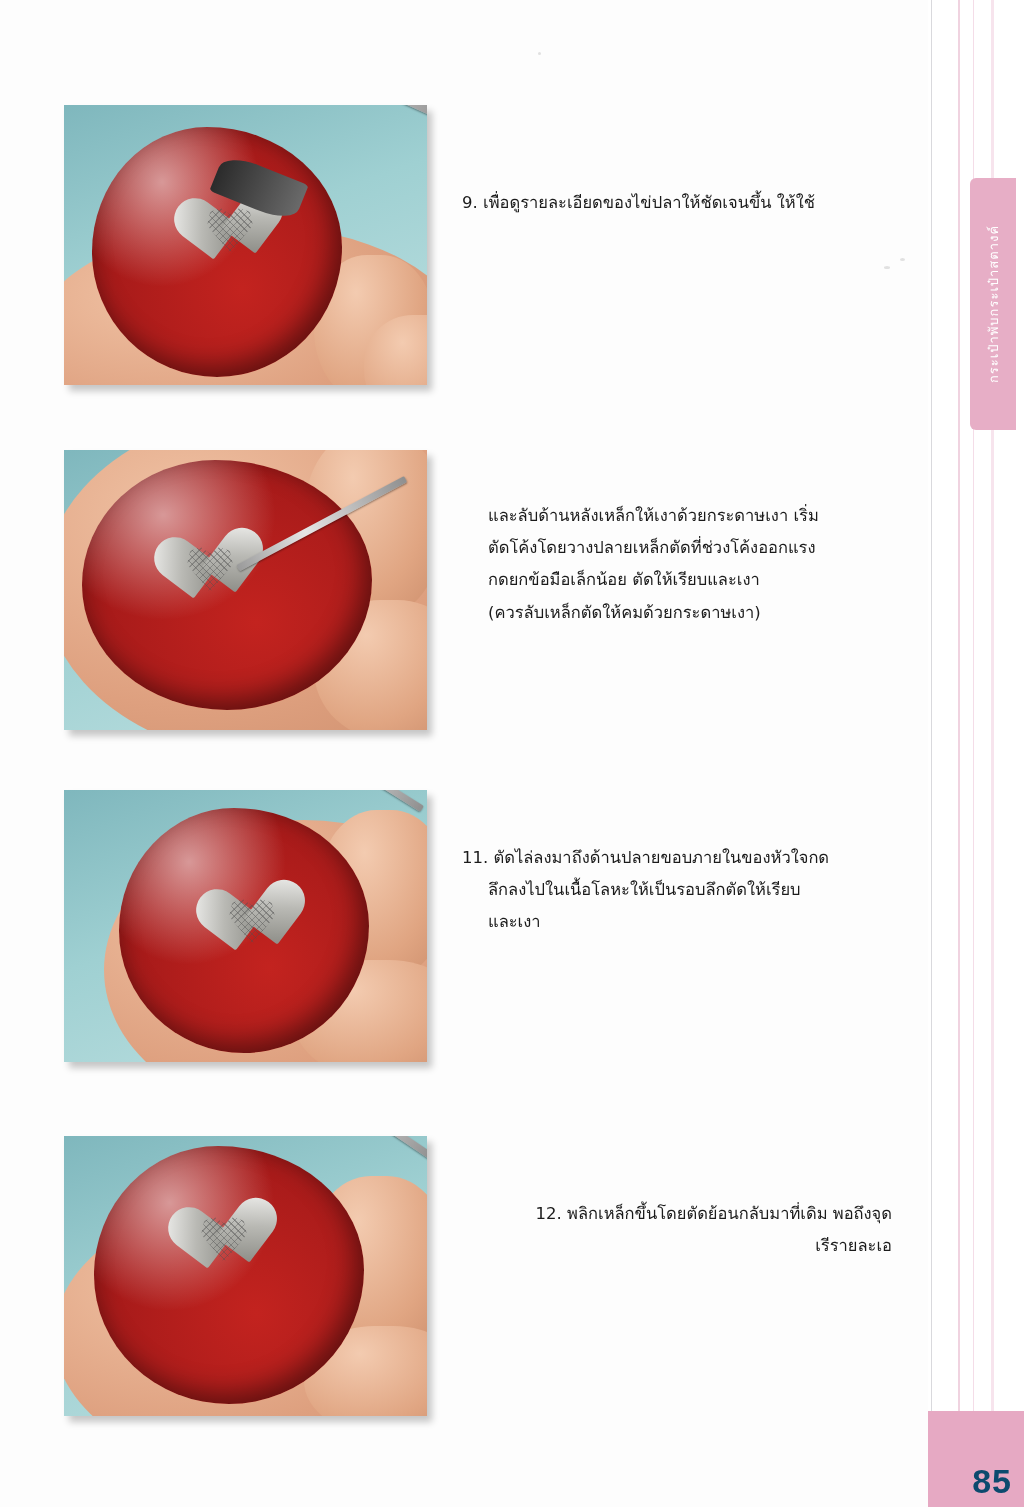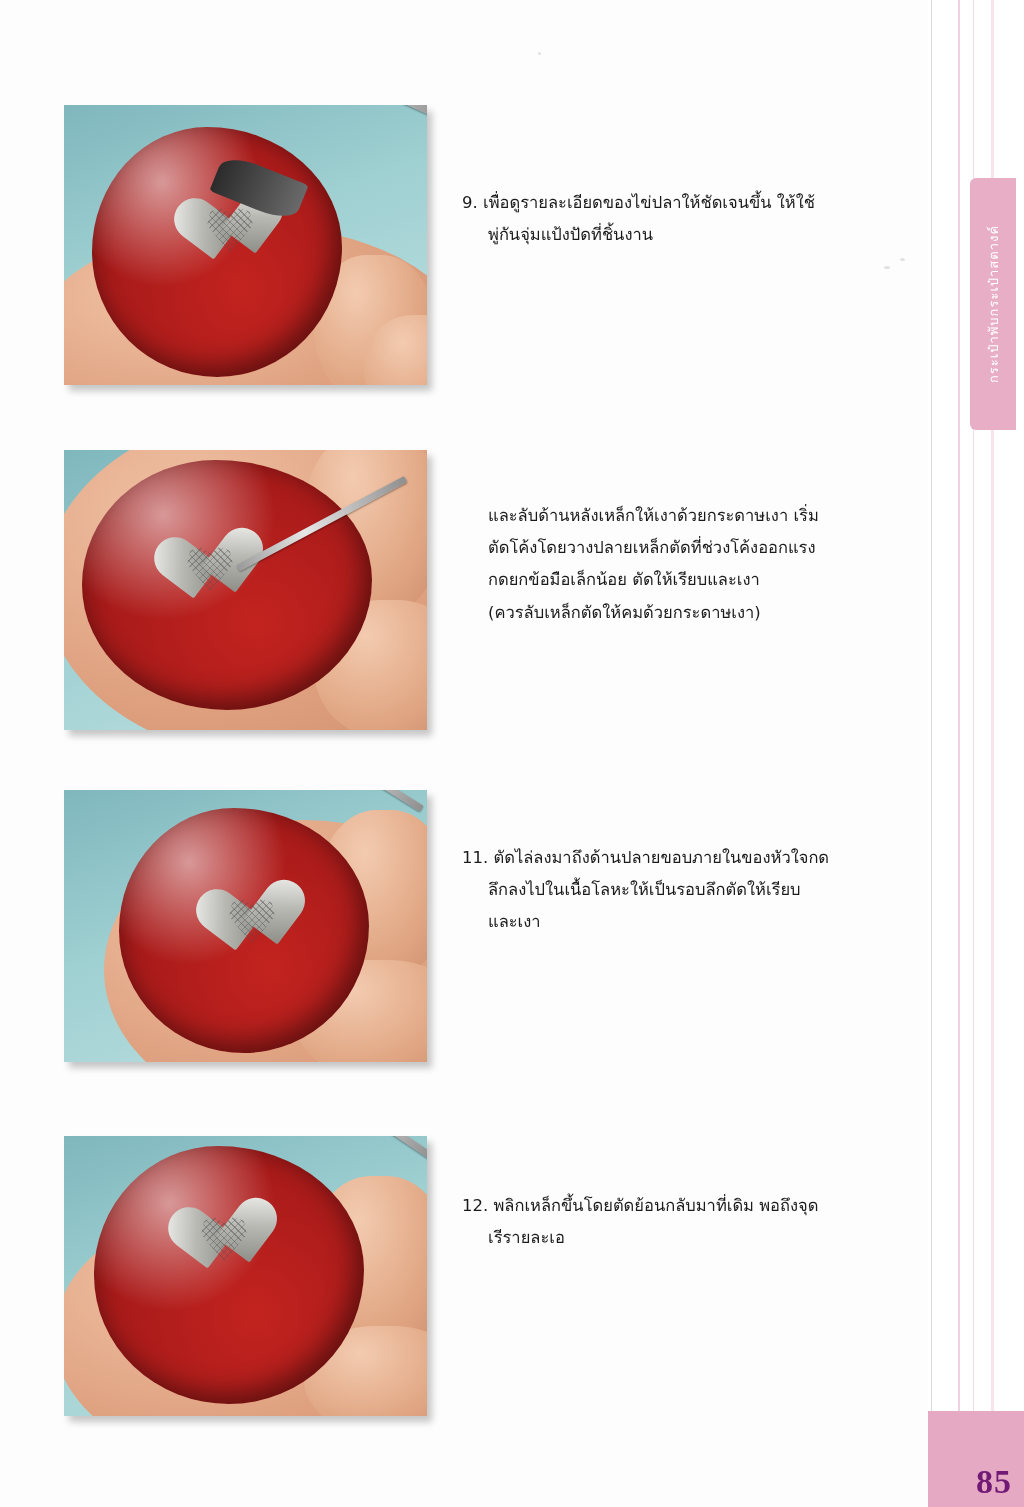--- a/index.html
+++ b/index.html
@@ -72,24 +72,24 @@
     right: 0;
     bottom: 0;
     width: 96px;
     height: 96px;
     background: #e6a9c3;
   }
   .page-number {
     position: absolute;
     right: 12px;
     bottom: 6px;
-    color: #701a75;
+    color: #0c4a6e;
     font-size: 34px;
     font-weight: bold;
-    font-family: Liberation Serif, serif;
+    font-family: Liberation Sans, sans-serif;
     letter-spacing: 1px;
   }
 
   
   .content {
     position: absolute;
     left: 0;
     top: 0;
     width: 928px;
     height: 100%;
@@ -201,21 +201,21 @@
     left: 398px;
     width: 430px;
     color: #1b1b1b;
     font-size: 16.5px;
     line-height: 1.95;
     font-family: "DejaVu Sans", sans-serif;
   }
   .caption.c1 { top: 82px; }
   .caption.c2 { top: 50px; }
   .caption.c3 { top: 52px; }
-  .caption.c4 { top: 54px; }
+  .caption.c4 { top: 62px; text-align: right; }
 
   .cap-line {
     display: block;
     white-space: nowrap;
   }
   .cap-line.indent { padding-left: 26px; }
 
   
   .speck {
     position: absolute;
@@ -255,21 +255,20 @@
         <div class="stone s1"></div>
         <div class="heart-wrap" style="left:128px;top:92px;">
           <div class="heart"></div>
           <div class="heart-tex"></div>
         </div>
         <div class="tool" style="left:176px;top:6px;width:210px;height:12px;transform:rotate(24deg);"></div>
         <div class="brush-head" style="left:150px;top:62px;width:90px;height:42px;transform:rotate(22deg);"></div>
       </div>
       <div class="caption c1">
         <span class="cap-line">9. เพื่อดูรายละเอียดของไข่ปลาให้ชัดเจนขึ้น ให้ใช้</span>
-        <span class="cap-line indent">พู่กันจุ่มแป้งปัดที่ชิ้นงาน</span>
       </div>
     </div>
 
     <div class="row r2">
       <div class="photo">
         <div class="bg-teal"></div>
         <div class="hand h2"></div>
         <div class="finger" style="left:240px;top:-20px;width:140px;height:190px;"></div>
         <div class="finger" style="left:250px;top:150px;width:150px;height:140px;"></div>
         <div class="stone s2"></div>

